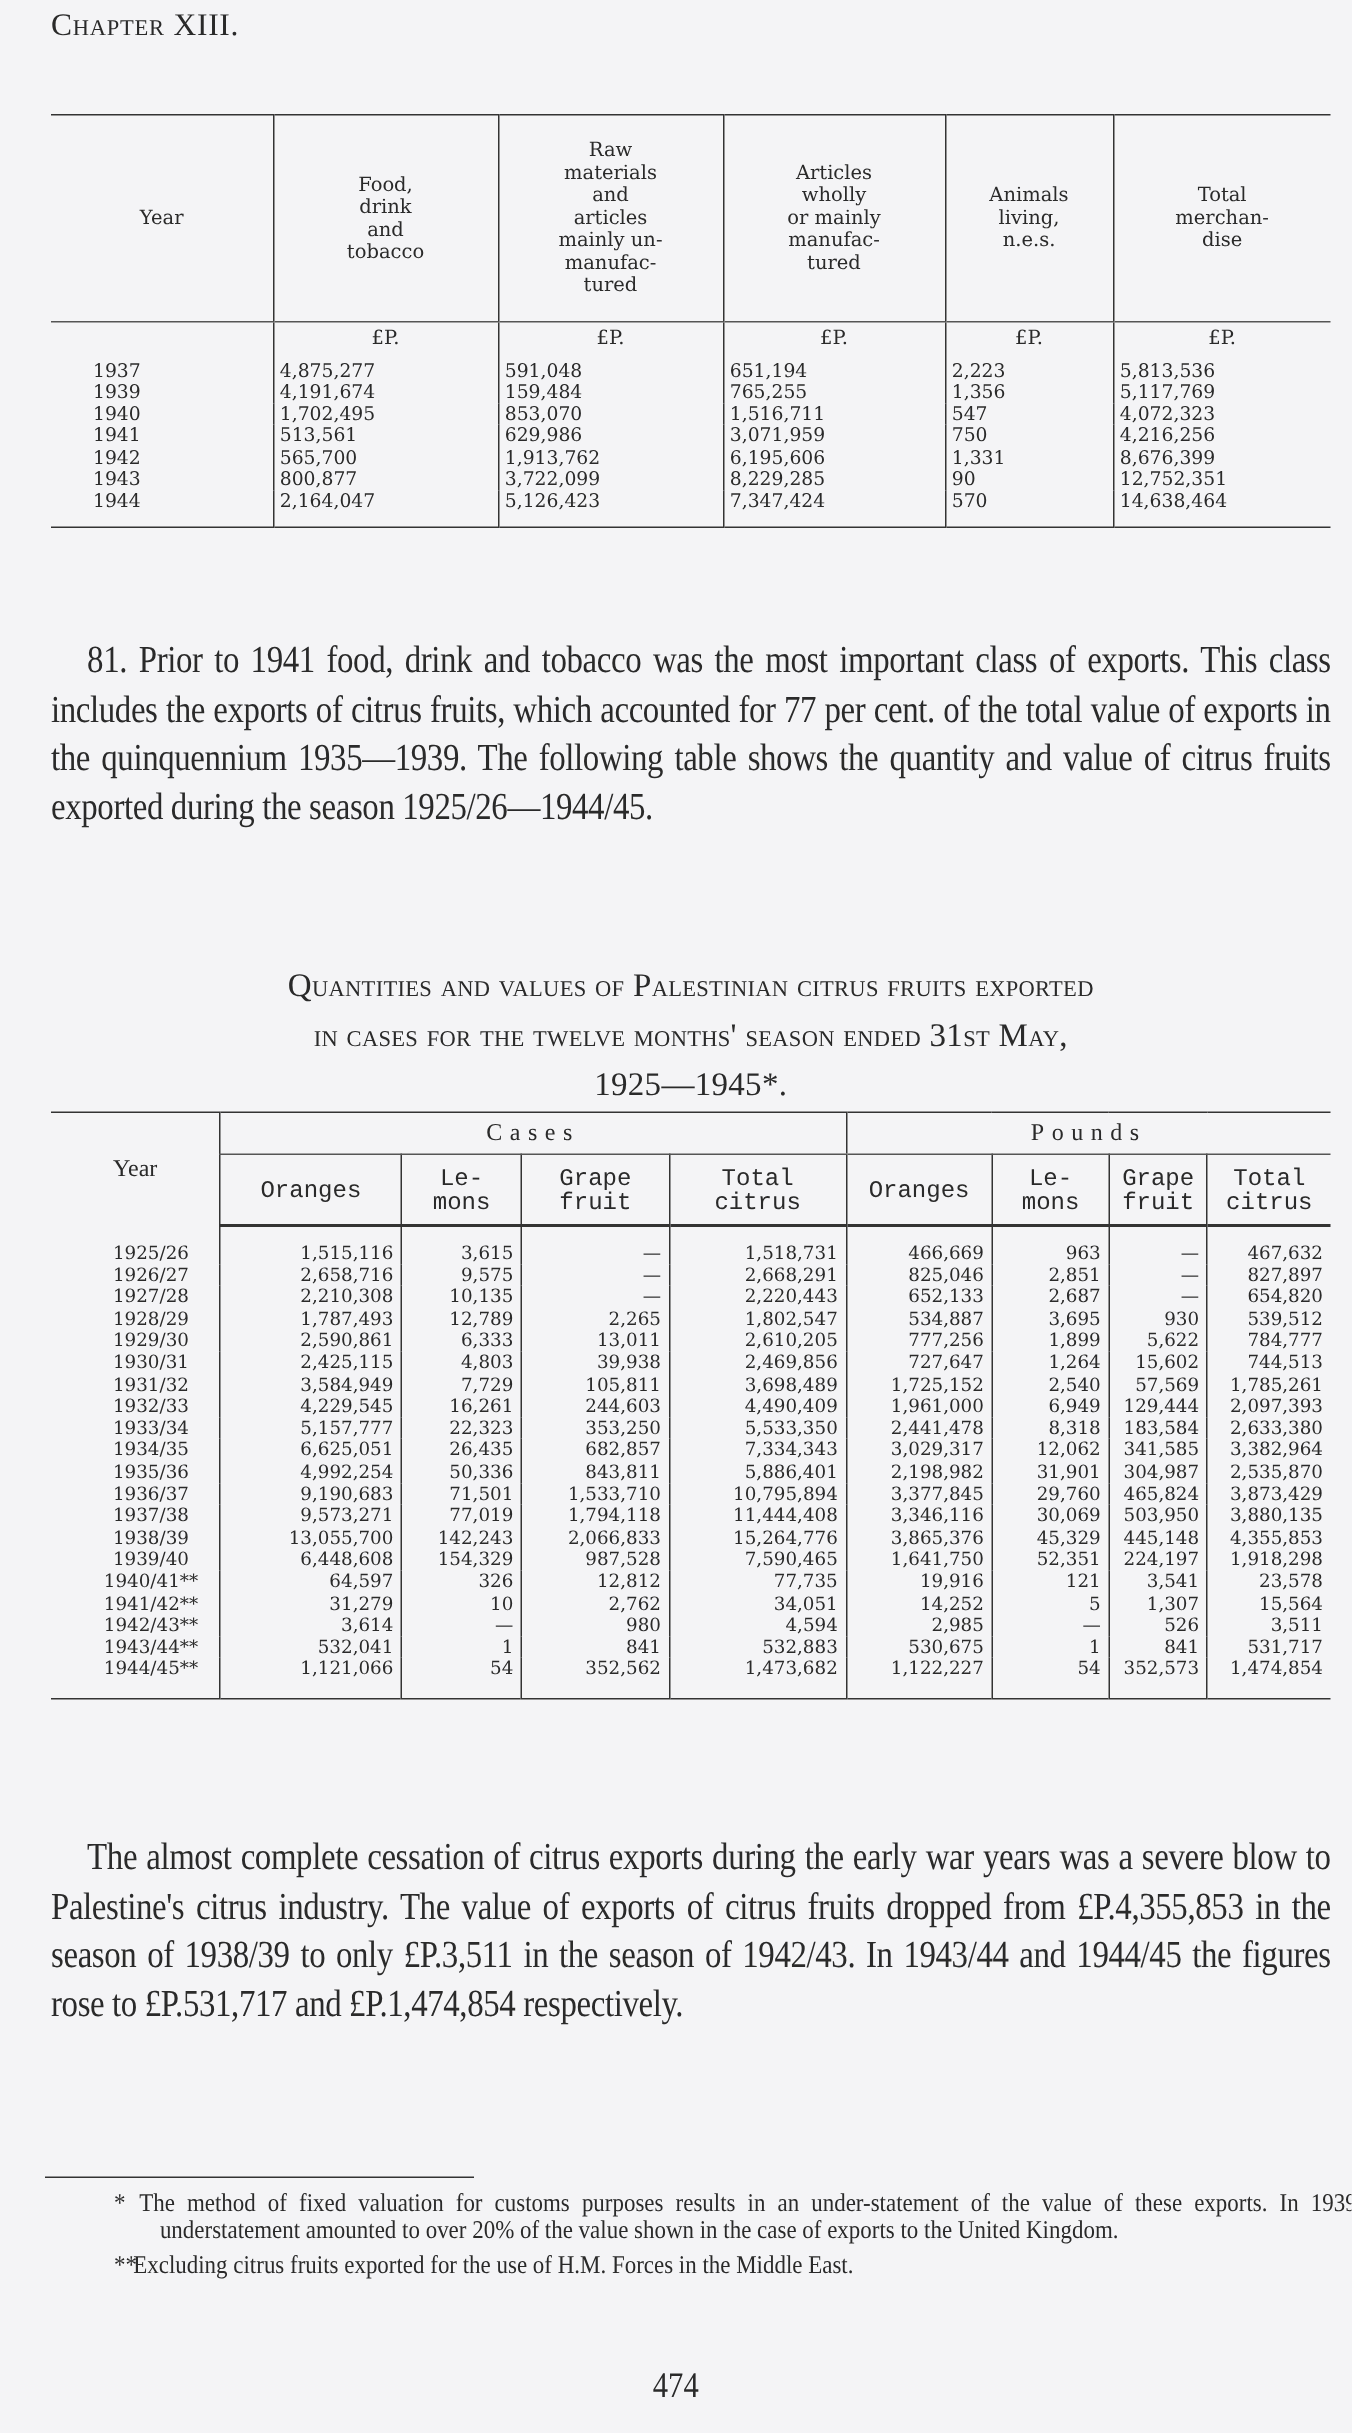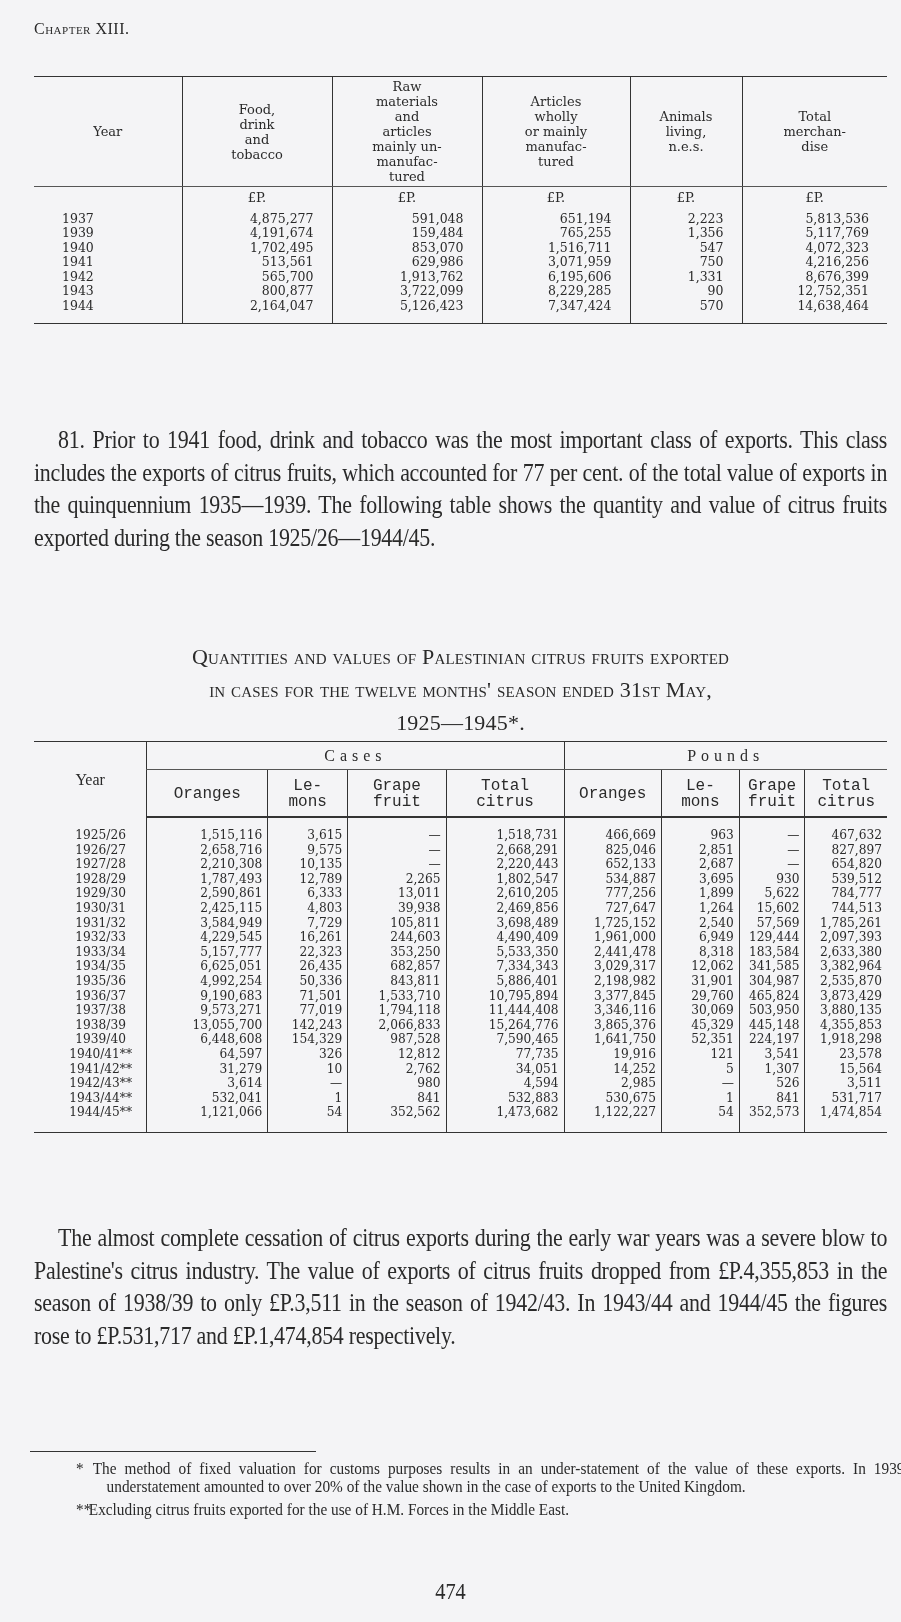--- a/index.html
+++ b/index.html
@@ -5,39 +5,39 @@
   html, body { margin: 0; padding: 0; }
   body {
     width: 901px; height: 1622px; overflow: hidden;
     background: #f4f4f6;
     color: #2a2a2a;
     font-family: "Liberation Serif", "DejaVu Serif", serif;
     position: relative;
   }
   .page { position: absolute; left: 0; top: 0; width: 901px; height: 1622px; }
   .chapter {
-    position: absolute; left: 34px; top: 20px;
-    font-size: 16px; letter-spacing: 0.5px; font-variant: small-caps;
+    position: absolute; left: 34px; top: 4px;
+    font-size: 21px; letter-spacing: 0.5px; font-variant: small-caps;
   }
   
   table { border-collapse: collapse; }
   .t1 {
     position: absolute; left: 34px; top: 76px; width: 853px;
     font-family: "DejaVu Serif", serif; font-size: 12.5px;
     border-top: 1.5px solid #333; border-bottom: 1.5px solid #333;
   }
   .t1 th {
     font-weight: normal; font-size: 13px; line-height: 15px;
     text-align: center; vertical-align: middle;
-    padding: 2px 2px; border-left: 1.5px solid #333;
+    padding: 16px 2px; border-left: 1.5px solid #333;
     border-bottom: 1px solid #555;
   }
   .t1 th:first-child { border-left: none; }
   .t1 td {
-    border-left: 1.5px solid #333; text-align: right;
+    border-left: 1.5px solid #333; 
     padding: 0 18px 0 4px; line-height: 14.5px; font-size: 12.5px;
   }
   .t1 td:first-child { border-left: none; text-align: left; padding-left: 28px; }
   .t1 tr.units td { text-align: center; padding: 4px 0 6px 0; font-size: 13px; }
   .t1 tr.units td:first-child { }
   .t1 tr.last td { padding-bottom: 10px; }
   .t1 col.c0 { width: 148px; } .t1 col.c1 { width: 150px; } .t1 col.c2 { width: 150px; }
   .t1 col.c3 { width: 148px; } .t1 col.c4 { width: 112px; } .t1 col.c5 { width: 145px; }
   
   .para {

